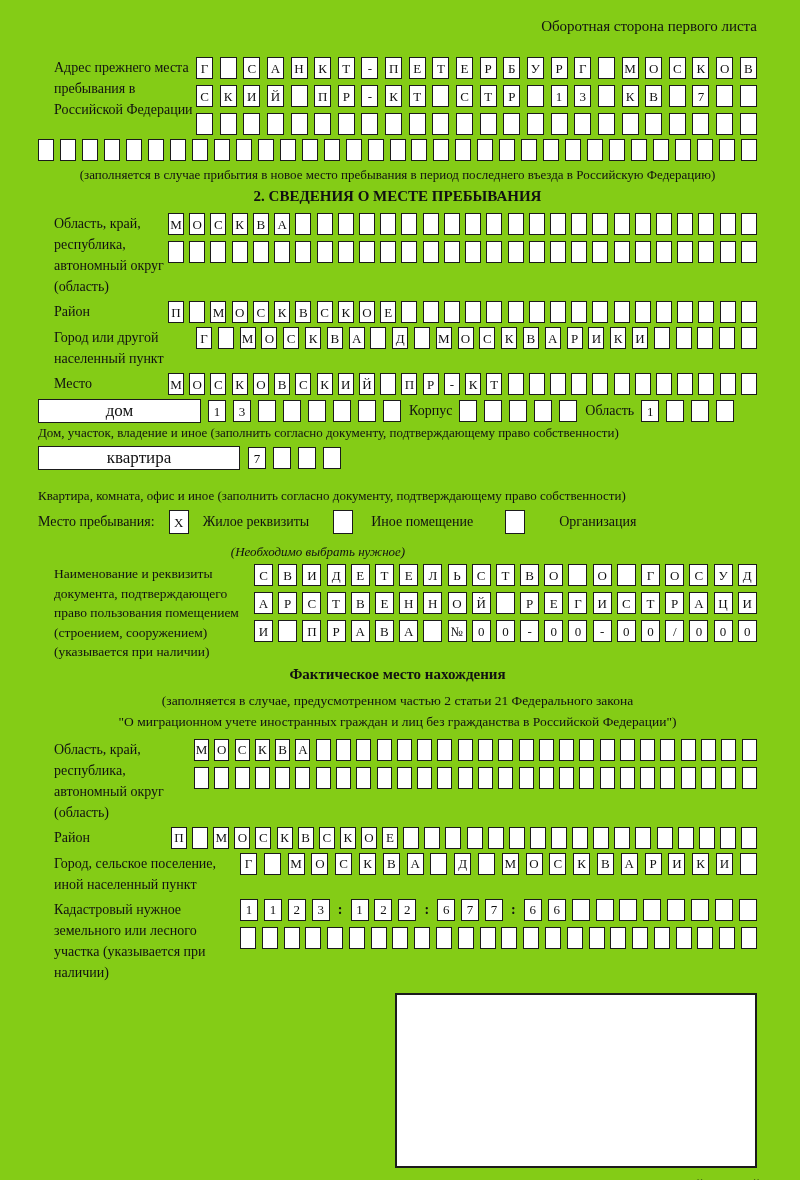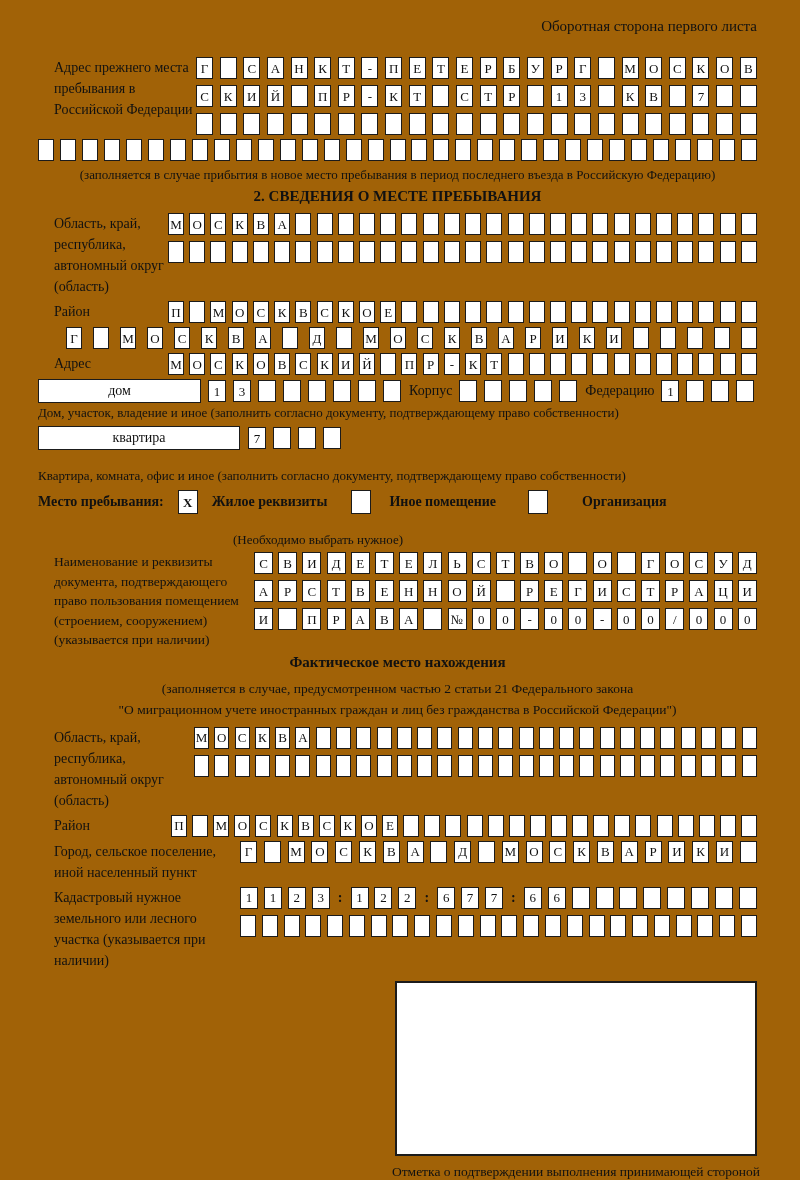--- a/index.html
+++ b/index.html
@@ -1,19 +1,19 @@
 <!DOCTYPE html>
 <html><head>
 <meta charset="utf-8">
 <style>
   html,body{margin:0;padding:0;background:#fff;}
   .page{
     width:800px;height:1180px;box-sizing:border-box;
     padding:8px 43px 0 38px;position:relative;overflow:hidden;
-    font-family:"Liberation Serif","DejaVu Serif",serif;color:#111;background:#a16207;
+    font-family:"Liberation Serif","DejaVu Serif",serif;color:#111;background:#84cc16;
   }
   .top-note{margin-top:10px;text-align:right;font-size:15px;}
   .frow{display:flex;align-items:flex-start;margin-bottom:4px;}
   .flabel{font-size:14px;line-height:1.5;margin-left:16px;}
   .w142{flex:0 0 142px;}
   .w114{flex:0 0 114px;}
   .w200{flex:0 0 200px;font-size:13.5px;line-height:1.45;}
   .w140{flex:0 0 140px;}
   .w172{flex:0 0 172px;}
   .w186{flex:0 0 186px;}
@@ -25,27 +25,27 @@
     box-sizing:border-box;flex:0 0 var(--cw,16px);width:var(--cw,16px);height:22px;
     border:1.6px solid #1b1b1b;display:inline-flex;align-items:center;justify-content:center;
     font-size:13px;line-height:1;background:#fff;
   }
   .colon{flex:0 0 9px;display:inline-flex;align-items:center;justify-content:center;font-size:14px;font-weight:bold;height:22px;}
   .cw17{--cw:17px;} .cw16{--cw:16px;} .cw15{--cw:15px;} .cw18{--cw:18px;} .cw19{--cw:19px;} .cw20{--cw:20px;}
   .note-c{font-size:13px;text-align:center;margin:3px 0 2px 0;}
   .sec-title{font-size:15px;font-weight:bold;text-align:center;margin:5px 0 8px 0;}
   .named-box{
     box-sizing:border-box;border:1.6px solid #1b1b1b;height:24px;
-    display:flex;align-items:center;justify-content:center;font-size:14px;background:#fff;
+    display:flex;align-items:center;justify-content:center;font-size:17px;background:#fff;
   }
   .small-note{font-size:13px;margin:2px 0 5px 0;}
   .inline-lbl{font-size:14px;white-space:nowrap;text-align:center;}
-  .stay{display:flex;align-items:center;margin:6px 0 0 0;font-weight:bold;}
+  .stay{display:flex;align-items:center;margin:6px 0 0 0;}
   .stay .cell{height:24px;}
-  .stay-note{width:560px;text-align:center;font-size:13px;margin-top:18px;margin-bottom:4px;}
+  .stay-note{width:560px;text-align:center;font-size:13px;margin-top:10px;margin-bottom:4px;font-style:italic;}
   .fact-note{font-size:13.5px;text-align:center;line-height:1.55;}
   .stamp-box{margin:10px 0 0 357px;width:362px;height:175px;border:2px solid #1b1b1b;box-sizing:border-box;background:#fff;}
   .stamp-caption{margin:6px 0 0 352px;width:372px;text-align:center;font-size:13.5px;line-height:1.45;}
   .ml28{margin-left:28px;}
   .mln23{margin-left:-23px;}
   .ml14{margin-left:14px;}
 </style>
 </head>
 <body>
 
@@ -271,20 +271,21 @@
           <span class="cell"></span>
           <span class="cell"></span>
           <span class="cell"></span>
           <span class="cell"></span>
           <span class="cell"></span>
         </div>
     </div>
   </div>
 
   <div class="frow">
+    <div class="flabel w114">Город или другой населенный пункт</div>
     <div class="cellcol ml28">
       <div class="cells cw16">
           <span class="cell">Г</span>
           <span class="cell"></span>
           <span class="cell">М</span>
           <span class="cell">О</span>
           <span class="cell">С</span>
           <span class="cell">К</span>
           <span class="cell">В</span>
           <span class="cell">А</span>
@@ -304,21 +305,21 @@
           <span class="cell"></span>
           <span class="cell"></span>
           <span class="cell"></span>
           <span class="cell"></span>
           <span class="cell"></span>
         </div>
     </div>
   </div>
 
   <div class="frow">
-    <div class="flabel w114">Адрес</div>
+    <div class="flabel w114">Место</div>
     <div class="cellcol">
       <div class="cells cw16">
           <span class="cell">М</span>
           <span class="cell">О</span>
           <span class="cell">С</span>
           <span class="cell">К</span>
           <span class="cell">О</span>
           <span class="cell">В</span>
           <span class="cell">С</span>
           <span class="cell">К</span>
@@ -359,21 +360,21 @@
         <span class="cell"></span>
       </div>
     <div class="inline-lbl" style="margin-left:8px;">Корпус</div>
     <div class="cells gapped cw18" style="margin-left:7px;">
         <span class="cell"></span>
         <span class="cell"></span>
         <span class="cell"></span>
         <span class="cell"></span>
         <span class="cell"></span>
       </div>
-    <div class="inline-lbl" style="margin-left:8px;">Федерацию</div>
+    <div class="inline-lbl" style="margin-left:8px;">Область</div>
     <div class="cells gapped cw18" style="margin-left:7px;">
         <span class="cell">1</span>
         <span class="cell"></span>
         <span class="cell"></span>
         <span class="cell"></span>
       </div>
   </div>
   <div class="small-note">Дом, участок, владение и иное (заполнить согласно документу, подтверждающему право собственности)</div>
 
   <div class="frow" style="align-items:center;margin-bottom:18px;">

